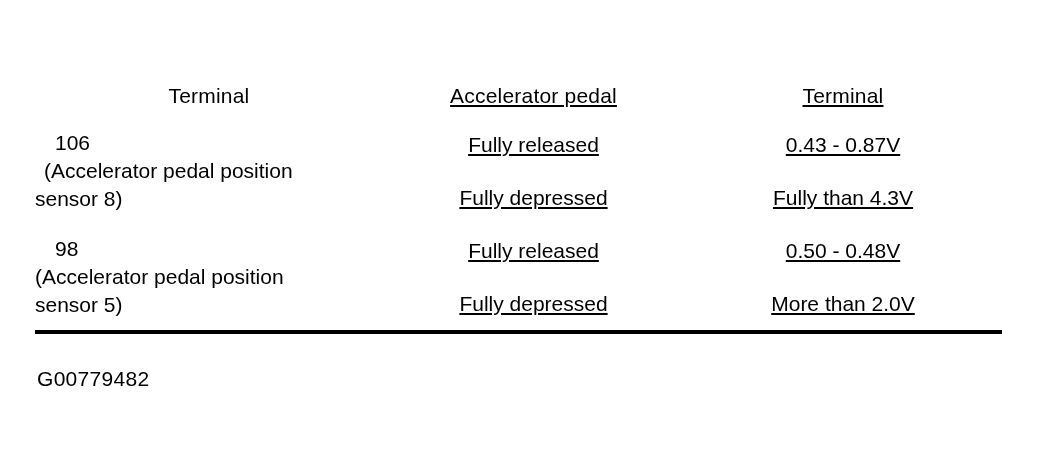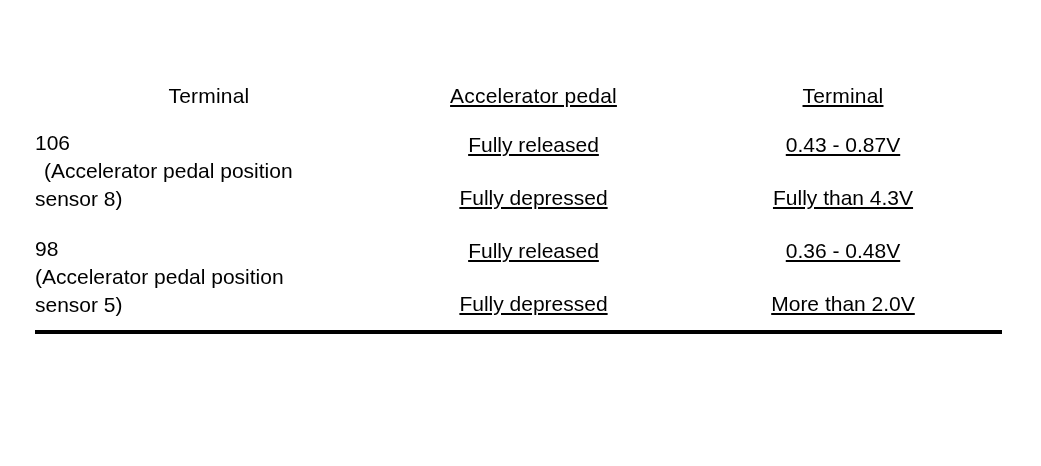--- a/index.html
+++ b/index.html
@@ -70,21 +70,21 @@
 
   
   .terminal-cell {
     text-align: left;
     padding-left: 13px;
     font-size: 21px;
     line-height: 28px;
     vertical-align: top;
     padding-top: 6px;
   }
-  .terminal-number { display: block; }
+  .terminal-number { display: block; margin-left: 20px; }
   .terminal-desc-1 { display: block; }
   .terminal-desc-2 { display: block; }
   .indent-line { padding-left: 9px; }
 
   
   .data-cell {
     text-align: center;
     font-size: 21px;
     line-height: 26px;
     height: 53px;
@@ -136,25 +136,26 @@
         <td class="data-cell rule-thin vline-left">Fully than 4.3V</td>
       </tr>
 
       <tr>
         <td class="terminal-cell rule-mid" rowspan="2">
           <span class="terminal-number">98</span>
           <span class="terminal-desc-1">(Accelerator pedal position</span>
           <span class="terminal-desc-2">sensor 5)</span>
         </td>
         <td class="data-cell rule-mid vline-left">Fully released</td>
-        <td class="data-cell rule-mid vline-left">0.36 - 0.48V</td>
+        <td class="data-cell rule-mid vline-left">0.50 - 0.48V</td>
       </tr>
 
       <tr class="rule-bottom">
         <td class="data-cell rule-thin vline-left rule-bottom">Fully depressed</td>
         <td class="data-cell rule-thin vline-left rule-bottom">More than 2.0V</td>
       </tr>
 
     </tbody>
   </table>
 
+  <div id="figure-caption">G00779482</div>
 
 </div>
 
 </body></html>

